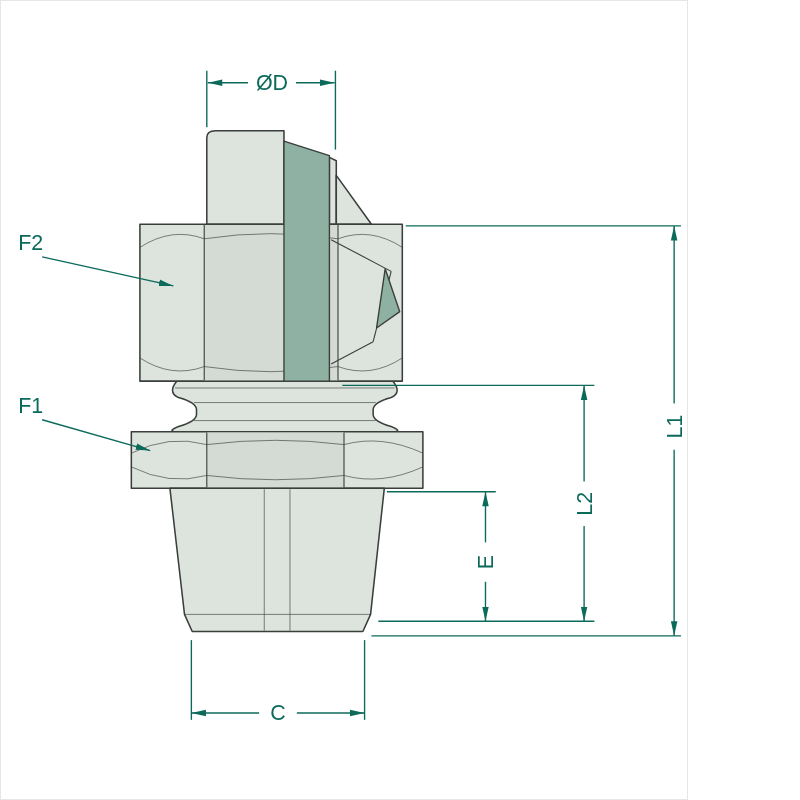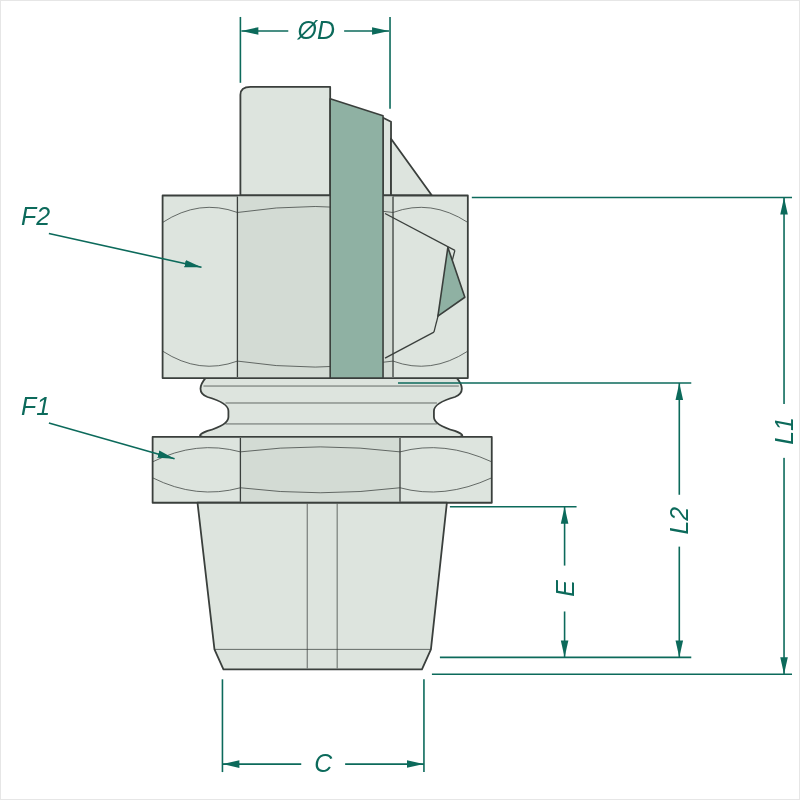--- a/index.html
+++ b/index.html
@@ -1,25 +1,24 @@
 <!DOCTYPE html>
 <html style="--c-dimension: #0c6a5b; --c-outline: #3a3f3c; --c-body: #dde4de; --c-body_alt: #d3dbd4; --c-section: #8fb1a3; --c-background: #ffffff;"><head>
 <meta charset="utf-8">
 <style>
   html, body { margin: 0; padding: 0; background: #fff; }
   .canvas {
     position: relative;
-    width: 800px;
+    width: 688px;
     height: 800px;
     background: var(--c-background, #fff);
     border: 1px solid #e6e6e6;
     box-sizing: border-box;
     overflow: hidden;
     font-family: "Liberation Sans", "DejaVu Sans", sans-serif;
-    font-style: italic;
   }
   svg { display: block; width: 100%; height: 100%; }
 
   
   .body      { fill: var(--c-body, #dde4de); stroke: var(--c-outline, #3a3f3c); stroke-width: 1.8; stroke-linejoin: round; }
   .body-alt  { fill: var(--c-body_alt, #d3dbd4); stroke: none; }
   .section-fill { fill: var(--c-section, #8fb1a3); stroke: var(--c-outline, #3a3f3c); stroke-width: 1.6; stroke-linejoin: round; }
   .edge      { fill: none; stroke: var(--c-outline, #3a3f3c); stroke-width: 1.3; }
   .edge-thin { fill: none; stroke: var(--c-outline, #3a3f3c); stroke-width: 1; opacity: .75; }
 

